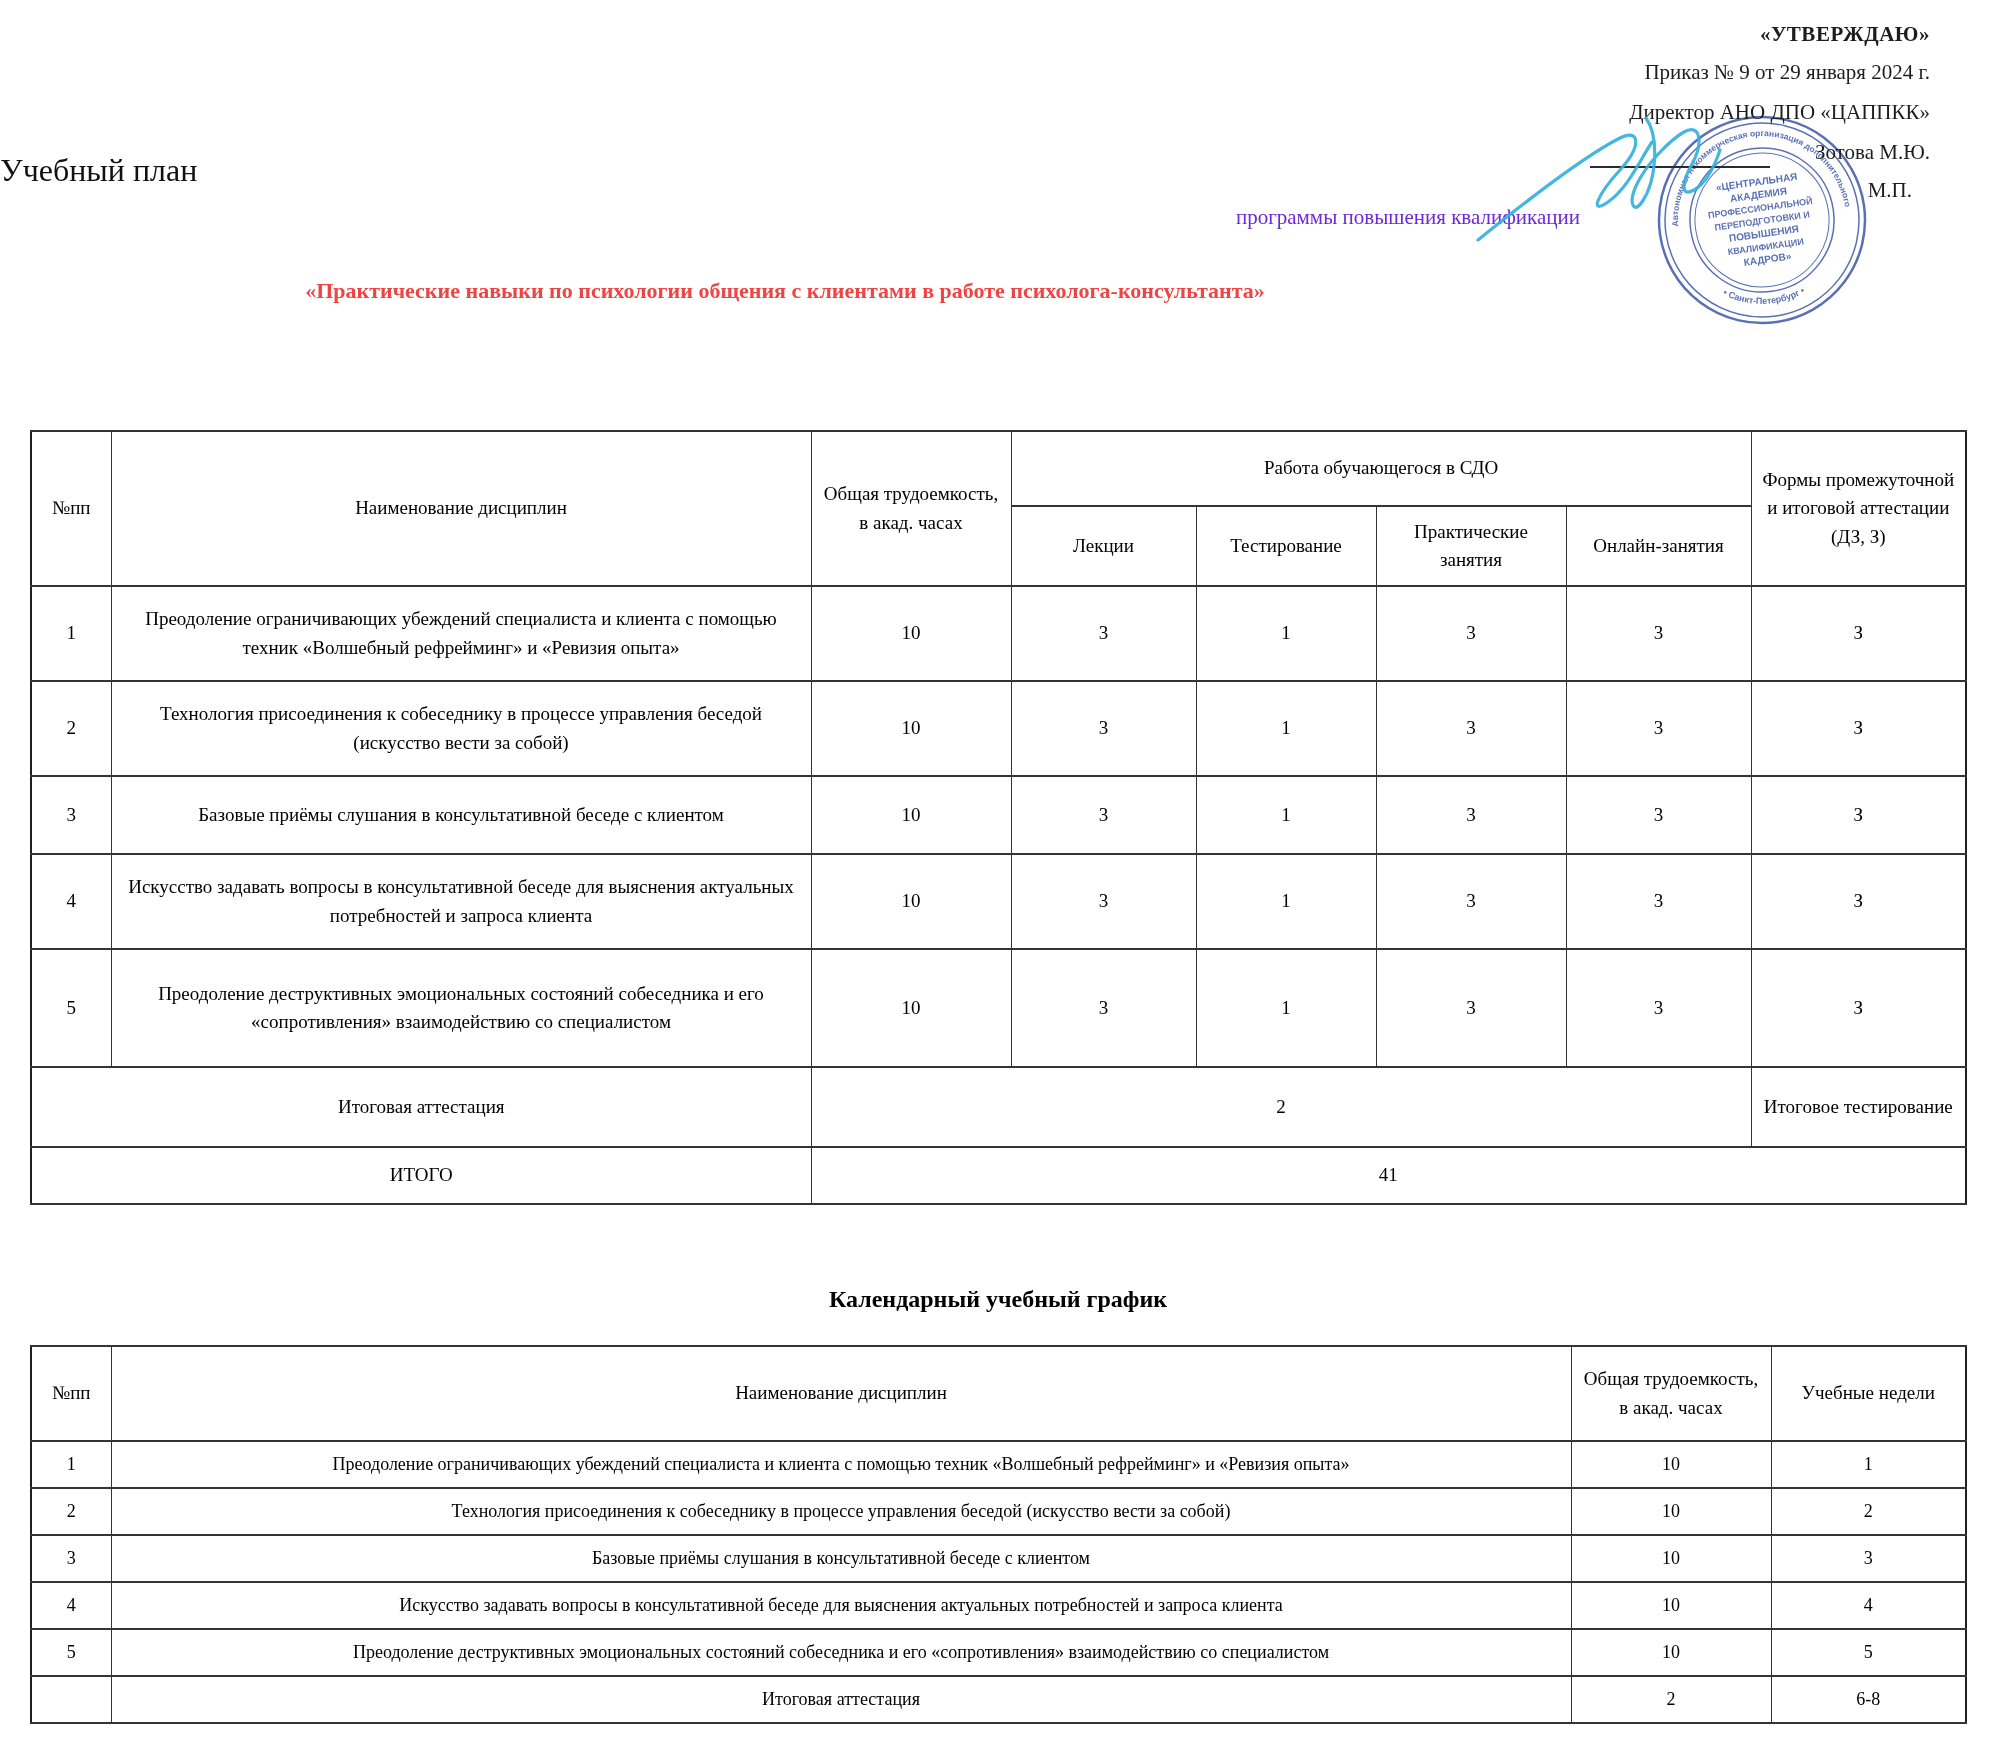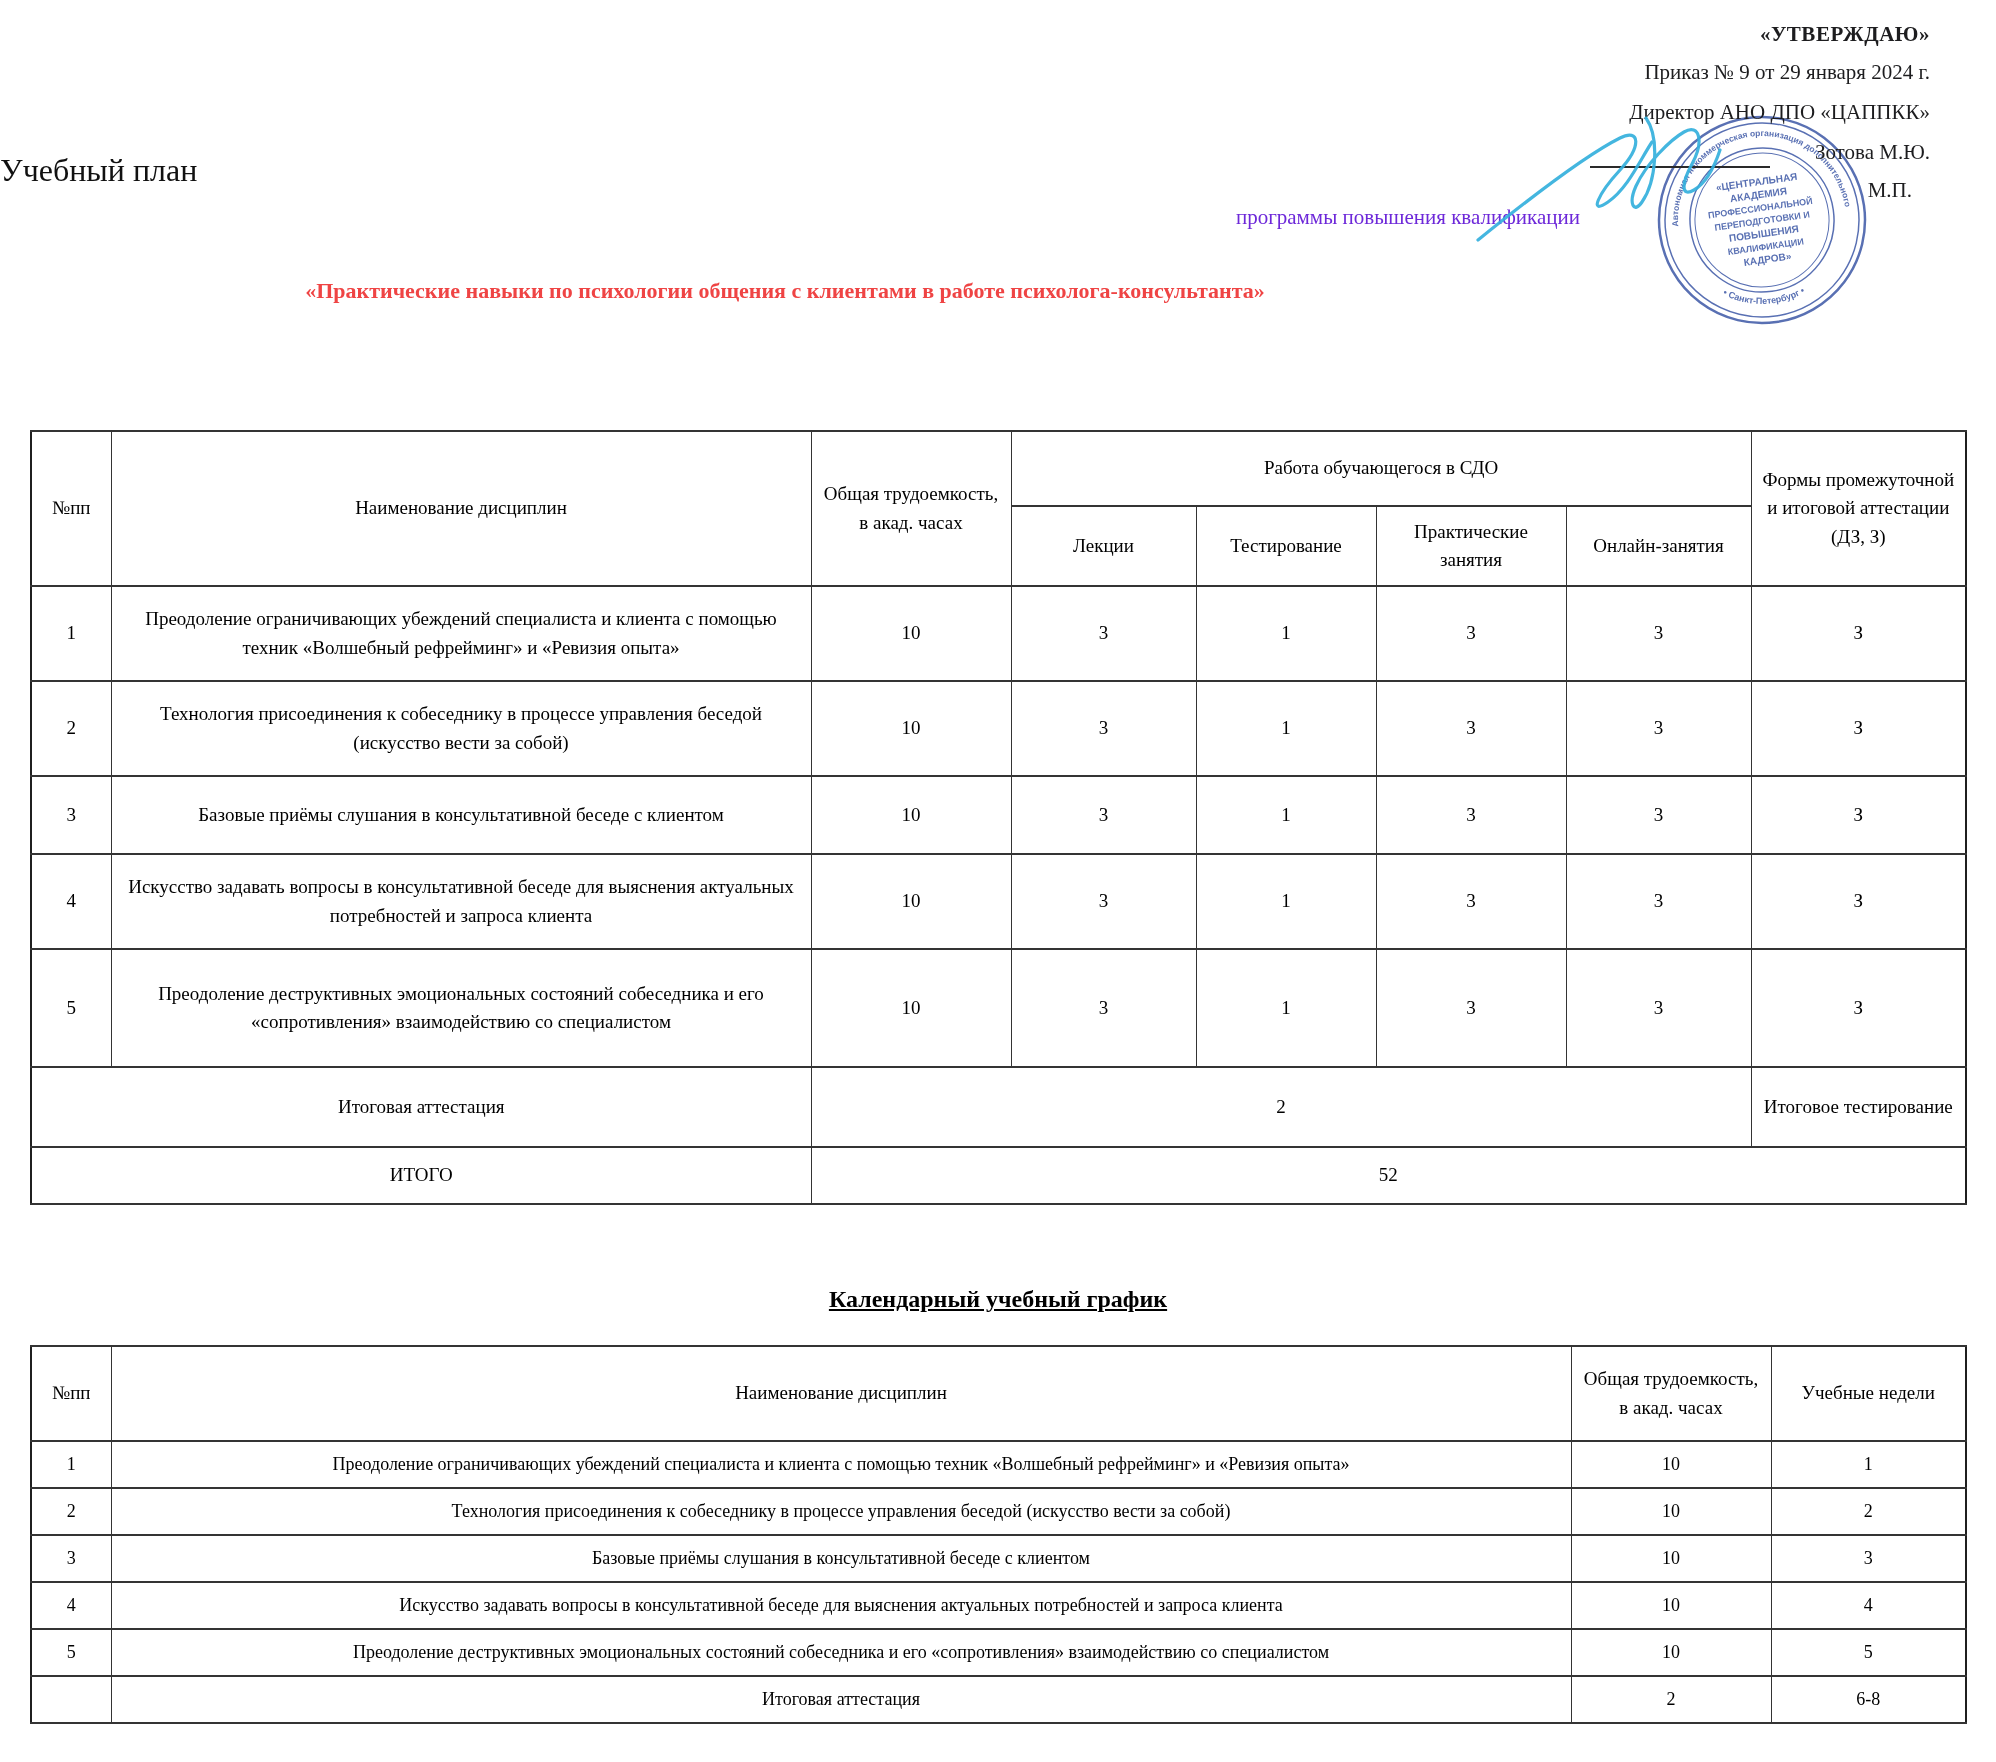--- a/index.html
+++ b/index.html
@@ -15,21 +15,21 @@
   .signer-line{top:140px;}
   .mp-line{top:178px;right:84px;margin-left:24px;}
   .sign-rule{position:absolute;left:1590px;top:166px;width:180px;border-bottom:2px solid #2a2a2a;z-index:3;}
   .signature-svg{position:absolute;left:1470px;top:98px;z-index:4;}
   .stamp-svg{position:absolute;left:1652px;top:110px;z-index:2;opacity:.85;transform:rotate(-8deg);}
   .stamp-center-text{font-family:"Liberation Sans",sans-serif;font-weight:bold;}
   
   .doc-title{position:absolute;left:0;top:152px;width:1580px;font-size:32px;color:#111;}
   .doc-subtitle{position:absolute;left:0;top:205px;width:1580px;text-align:right;font-size:21px;color:#6d28d9;}
   .program-title{position:absolute;left:0;top:278px;width:1570px;text-align:center;font-size:22px;font-weight:bold;color:#ef4444;}
-  .schedule-title{position:absolute;left:0;top:1286px;width:1996px;text-align:center;font-size:24px;font-weight:bold;text-decoration:underline;}
+  .schedule-title{position:absolute;left:0;top:1286px;width:1996px;text-align:center;font-size:24px;font-weight:bold;}
   
   table{border-collapse:collapse;table-layout:fixed;background:#fff;}
   .tbl{position:absolute;left:30px;width:1935px;border:2px solid #1f1f1f;}
   .tbl td,.tbl th{
     border:1px solid #343434;border-top-width:2px;border-bottom-width:2px;
     font-weight:normal;text-align:center;vertical-align:middle;
     font-size:19px;line-height:1.5;padding:2px 6px;color:#000;
     overflow:hidden;
   }
   .curriculum{top:430px;}
@@ -164,21 +164,21 @@
       <td>З</td>
     </tr>
 
     <tr style="height:80px;">
       <td colspan="2">Итоговая аттестация</td>
       <td colspan="5">2</td>
       <td>Итоговое тестирование</td>
     </tr>
     <tr style="height:57px;">
       <td colspan="2" class="bold">ИТОГО</td>
-      <td colspan="6" class="bold">52</td>
+      <td colspan="6" class="bold">41</td>
     </tr>
   </tbody>
 </table>
 
 <div class="schedule-title">Календарный учебный график</div>
 
 <table class="tbl schedule">
   <colgroup>
     <col style="width:80px">
       <col style="width:1460px">

